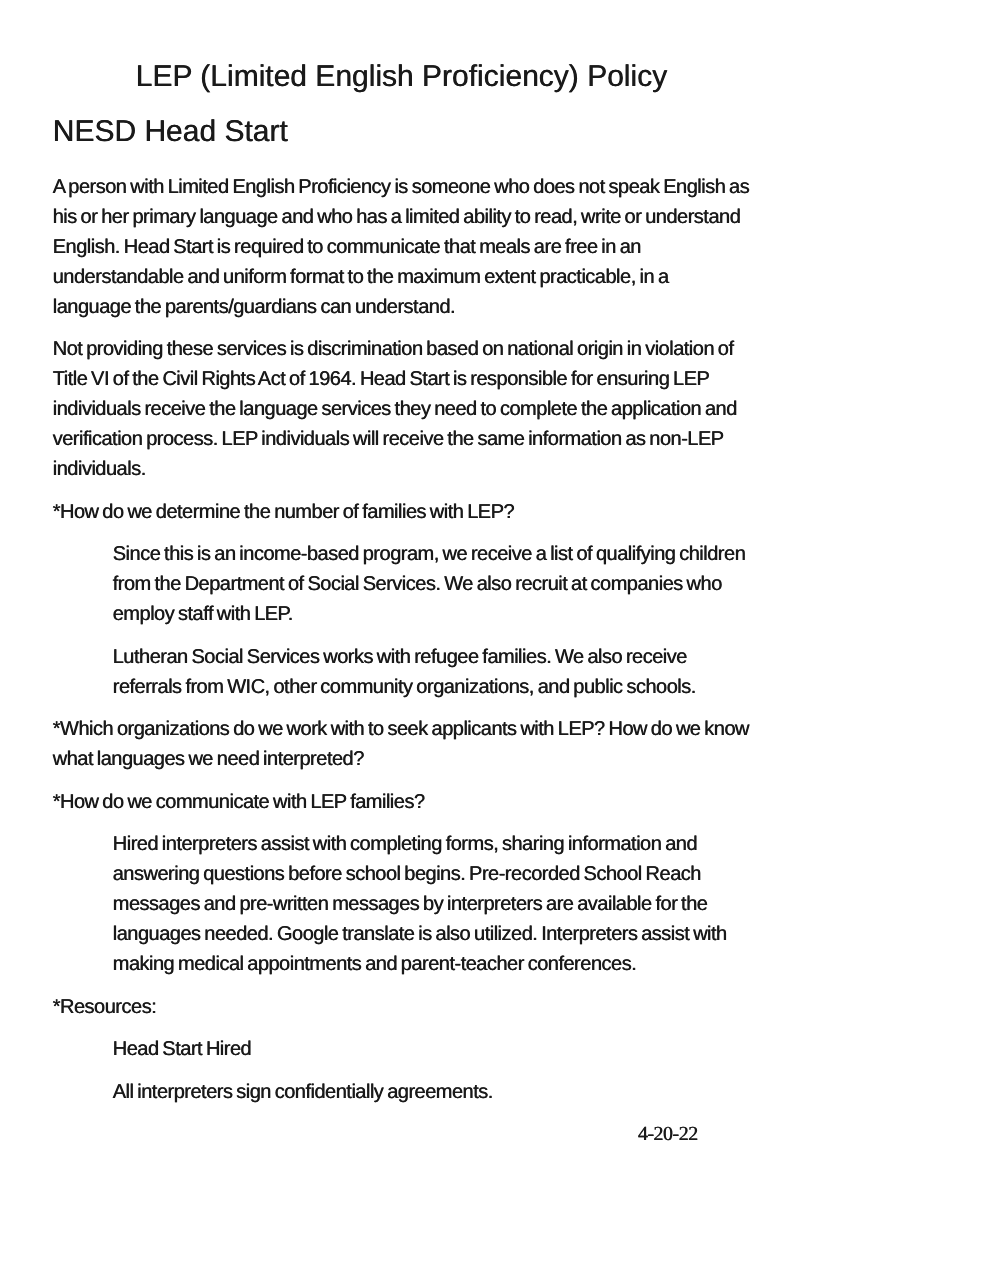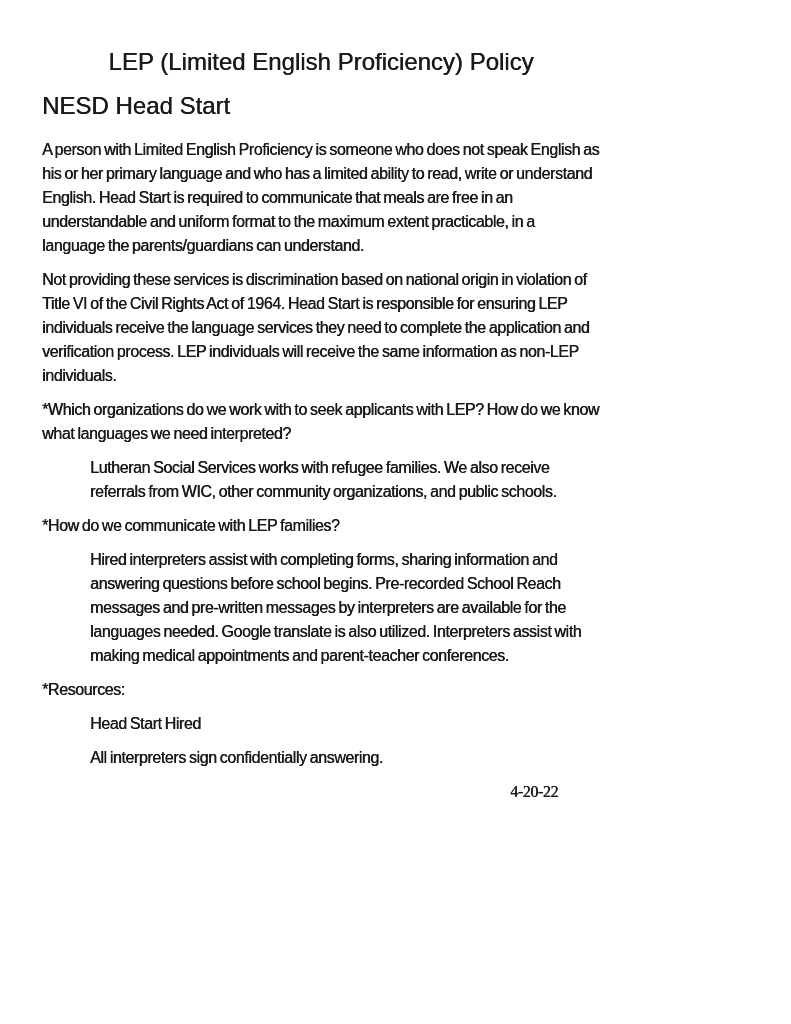--- a/index.html
+++ b/index.html
@@ -65,34 +65,36 @@
 <div class="page">
 
   <h1 class="doc-title">LEP (Limited English Proficiency) Policy</h1>
 
   <h2 class="doc-subtitle">NESD Head Start</h2>
 
   <p class="block paragraph">A person with Limited English Proficiency is someone who does not speak English as his or her primary language and who has a limited ability to read, write or understand English. Head Start is required to communicate that meals are free in an understandable and uniform format to the maximum extent practicable, in a language the parents/guardians can understand.</p>
 
   <p class="block paragraph">Not providing these services is discrimination based on national origin in violation of Title VI of the Civil Rights Act of 1964. Head Start is responsible for ensuring LEP individuals receive the language services they need to complete the application and verification process. LEP individuals will receive the same information as non-LEP individuals.</p>
 
+  <p class="block question">*How do we determine the number of families with LEP?</p>
 
+  <p class="block answer">Since this is an income-based program, we receive a list of qualifying children from the Department of Social Services. We also recruit at companies who employ staff with LEP.</p>
+
+  <p class="block answer">Lutheran Social Services works with refugee families. We also receive referrals from WIC, other community organizations, and public schools.</p>
 
   <p class="block question">*Which organizations do we work with to seek applicants with LEP? How do we know what languages we need interpreted?</p>
-
-  <p class="block answer">Lutheran Social Services works with refugee families. We also receive referrals from WIC, other community organizations, and public schools.</p>
 
   <p class="block question">*How do we communicate with LEP families?</p>
 
   <p class="block answer">Hired interpreters assist with completing forms, sharing information and answering questions before school begins. Pre-recorded School Reach messages and pre-written messages by interpreters are available for the languages needed. Google translate is also utilized. Interpreters assist with making medical appointments and parent-teacher conferences.</p>
 
   <p class="block question">*Resources:</p>
 
 
 
   <p class="block answer">Head Start Hired</p>
 
 
-  <p class="block answer">All interpreters sign confidentially answering.</p>
+  <p class="block answer">All interpreters sign confidentially agreements.</p>
 
   <div class="doc-date">4-20-22</div>
 
 </div>
 
 </body></html>

